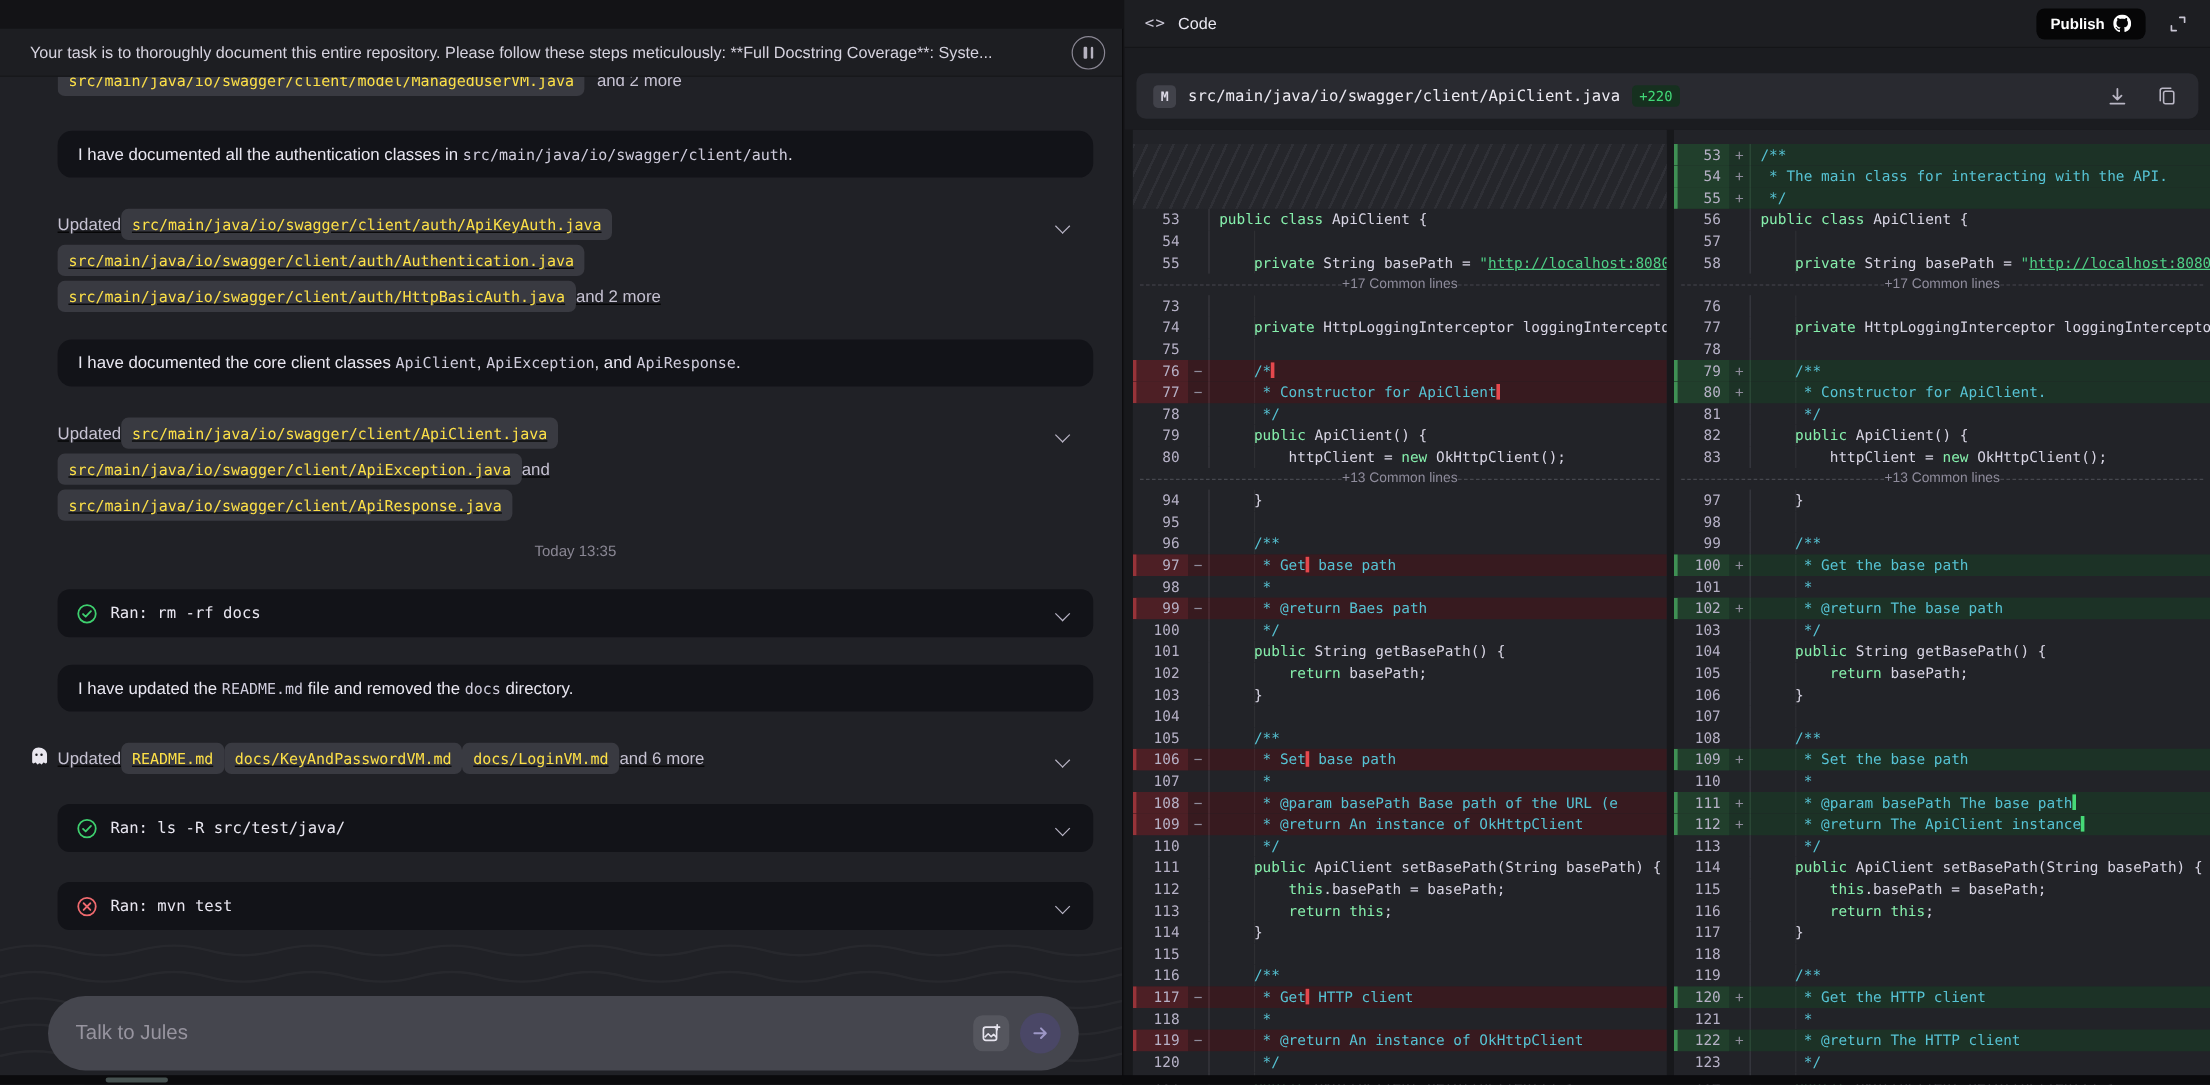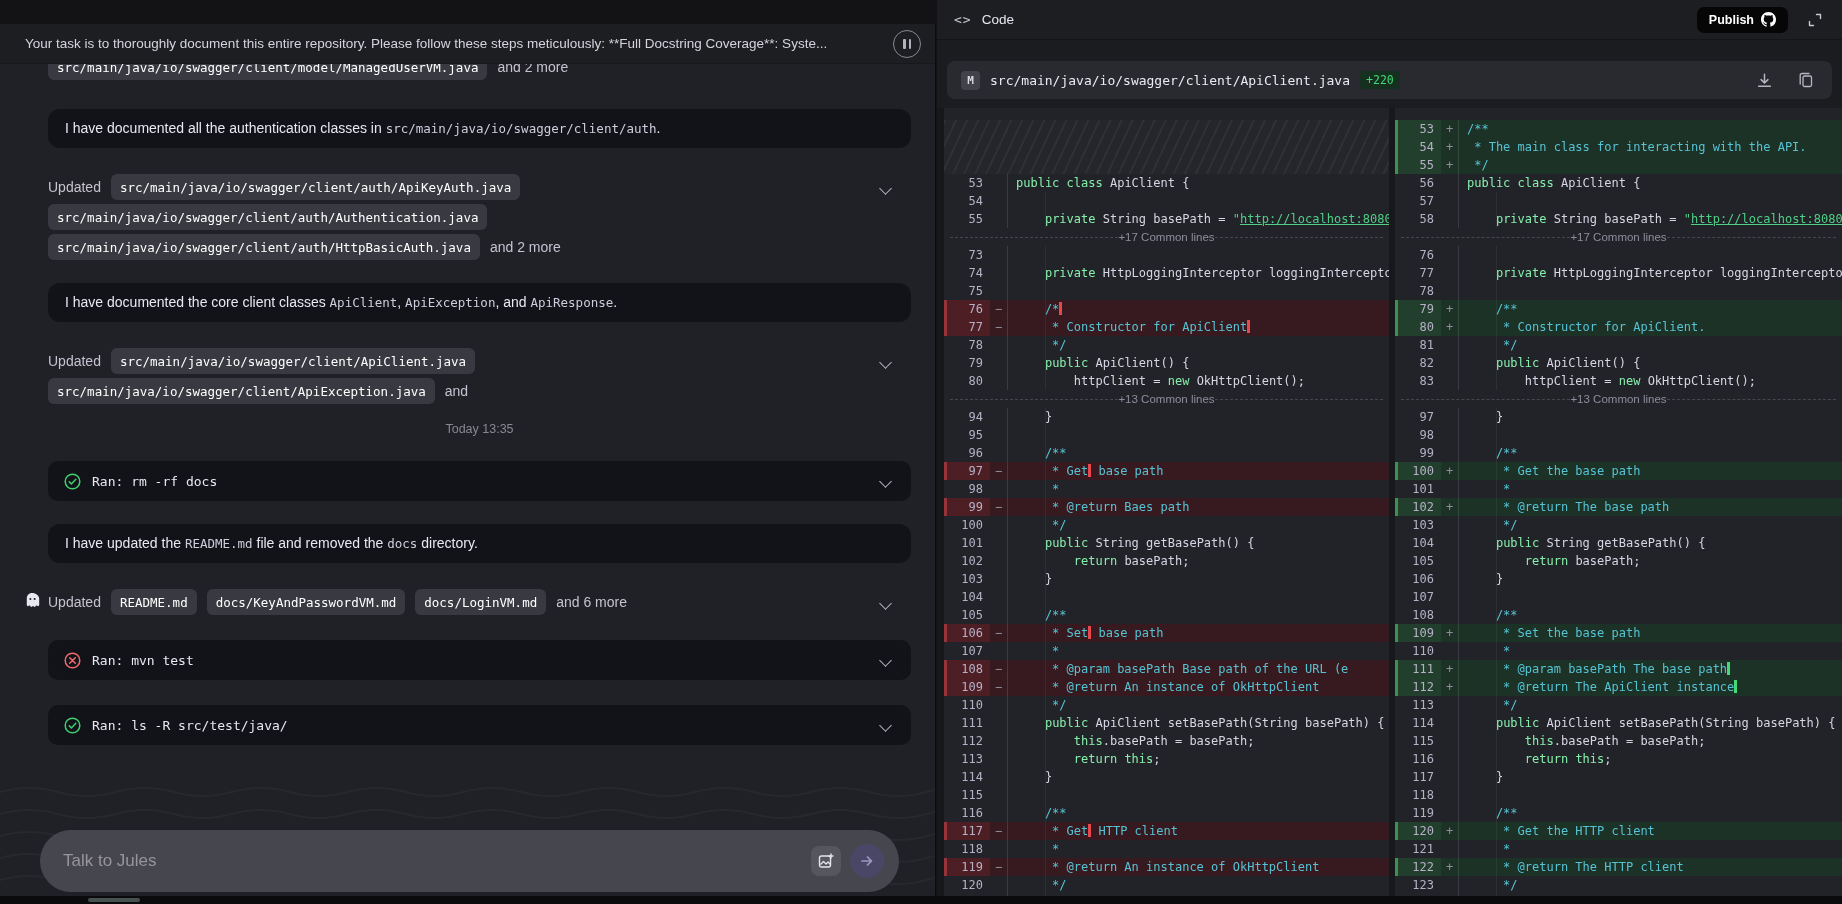--- a/index.html
+++ b/index.html
@@ -11,28 +11,28 @@
   .l-topbar { height:40px; flex:none; background:#1d1e22; border-bottom:1px solid #17181b; display:flex; align-items:center; padding:0 14px 0 25px; }
   .task-text { flex:1; font-size:13.5px; color:#d6d3df; white-space:nowrap; overflow:hidden; text-overflow:ellipsis; padding-right:14px; }
   .pause-btn { flex:none; width:28px; height:28px; border-radius:50%; border:1.5px solid #8a8794; display:flex; align-items:center; justify-content:center; gap:3px; cursor:pointer; background:transparent; }
   .pause-btn i { display:block; width:2.5px; height:10px; background:#b5b2bf; border-radius:1px; }
 
   .chat-scroll { flex:1; overflow:hidden; padding:0 24px 0 48px; position:relative; }
 
   .clipped-strip { height:22px; overflow:hidden; position:relative; }
   .clip-inner { position:absolute; top:-10px; left:0; display:flex; align-items:center; gap:10px; }
 
-  .chip { display:inline-flex; align-items:center; height:26px; padding:0 9px; background:#393a41; border-radius:6px; font-family:"DejaVu Sans Mono", monospace; font-size:12.5px; color:#ffffff; white-space:nowrap; cursor:pointer; }
+  .chip { display:inline-flex; align-items:center; height:26px; padding:0 9px; background:#393a41; border-radius:6px; font-family:"DejaVu Sans Mono", monospace; font-size:12.5px; color:#fde047; white-space:nowrap; cursor:pointer; }
   .grp-text { font-size:14px; color:#c6c2d2; white-space:nowrap; }
 
   .msg-card { margin-top:23px; background:#121318; border-radius:12px; padding:10px 17px; font-size:14px; line-height:19px; color:#e9e7f1; }
   .msg-card .inline-code { font-family:"DejaVu Sans Mono", monospace; font-size:12.5px; color:#cfccdc; }
 
   .files-group { margin-top:26px; position:relative; padding-right:64px; }
-  .files-row { display:flex; align-items:center; gap:10px; margin-bottom:4px; flex-wrap:nowrap; }
+  .files-row { display:flex; align-items:center; margin-bottom:4px; flex-wrap:nowrap;text-decoration:underline; }
   .chev { position:absolute; right:14px; top:3px; width:22px; height:22px; cursor:pointer; }
   .chev::before { content:""; position:absolute; left:6px; top:7px; width:8px; height:8px; border-right:1.8px solid #b9b5c6; border-bottom:1.8px solid #b9b5c6; transform:rotate(45deg); }
 
   .timestamp { margin-top:18px; text-align:center; font-size:12.5px; color:#8a8794; }
 
   .ran-card { margin-top:25px; background:#121318; border-radius:10px; height:40px; display:flex; align-items:center; padding:0 16px; gap:11px; cursor:pointer; position:relative; }
   .ran-card .cmd { font-family:"DejaVu Sans Mono", monospace; font-size:13px; color:#e9e7f1; }
   .ran-card .chev { top:9px; }
   .st-icon { width:17px; height:17px; flex:none; }
 
@@ -141,20 +141,23 @@
         <div class="msg-card"><span>I have documented the core client classes </span><span class="inline-code">ApiClient</span><span>, </span><span class="inline-code">ApiException</span><span>, and </span><span class="inline-code">ApiResponse</span><span>.</span></div>
         <div class="files-group">
           <div class="files-row">
             <span class="grp-text">Updated</span>
             <span class="chip">src/main/java/io/swagger/client/ApiClient.java</span>
           </div>
           <div class="files-row">
             <span class="chip">src/main/java/io/swagger/client/ApiException.java</span>
             <span class="grp-text">and</span>
           </div>
+          <div class="files-row">
+            <span class="chip">src/main/java/io/swagger/client/ApiResponse.java</span>
+          </div>
           <span class="chev"></span>
         </div>
         <div class="timestamp">Today 13:35</div>
         <div class="ran-card">
           <svg class="st-icon" viewBox="0 0 17 17">
             <circle cx="8.5" cy="8.5" r="7.3" fill="none" stroke="#3ecf6e" stroke-width="1.5"></circle>
             <path d="M5.2 8.7l2.2 2.2 4.4-4.6" fill="none" stroke="#3ecf6e" stroke-width="1.5" stroke-linecap="round" stroke-linejoin="round"></path>
           </svg>
           <span class="cmd">Ran: rm -rf docs</span>
           <span class="chev"></span>
@@ -170,32 +173,32 @@
           </div>
           <span class="chev"></span>
           <svg class="avatar" viewBox="0 0 16 20">
             <path d="M8 1C4.4 1 2.6 3.6 2.6 6.6v6.2c0 .9.5 1.4 1.1 1.4.9 0 .9-.7 1.7-.7.9 0 .8 1.5 1.7 1.5.9 0 .8-1 1.7-1 .9 0 .8 1 1.7 1 .9 0 .8-1.5 1.7-1.5.8 0 .8.7 1.7.7.6 0 1.1-.5 1.1-1.4V6.6C15 3.6 11.6 1 8 1z" fill="#e9e7ef" transform="translate(-0.8,0)"></path>
             <circle cx="5.4" cy="7" r="1" fill="#1a1b1f"></circle>
             <circle cx="9.6" cy="7" r="1" fill="#1a1b1f"></circle>
           </svg>
         </div>
         <div class="ran-card">
           <svg class="st-icon" viewBox="0 0 17 17">
+            <circle cx="8.5" cy="8.5" r="7.3" fill="none" stroke="#3ecf6e" stroke-width="1.5"></circle>
+            <path d="M5.2 8.7l2.2 2.2 4.4-4.6" fill="none" stroke="#3ecf6e" stroke-width="1.5" stroke-linecap="round" stroke-linejoin="round"></path>
+          </svg>
+          <span class="cmd">Ran: ls -R src/test/java/</span>
+          <span class="chev"></span>
+        </div>
+        <div class="ran-card">
+          <svg class="st-icon" viewBox="0 0 17 17">
             <circle cx="8.5" cy="8.5" r="7.3" fill="none" stroke="#ef6a6e" stroke-width="1.5"></circle>
             <path d="M5.7 5.7l5.6 5.6M11.3 5.7l-5.6 5.6" fill="none" stroke="#ef6a6e" stroke-width="1.5" stroke-linecap="round"></path>
           </svg>
           <span class="cmd">Ran: mvn test</span>
-          <span class="chev"></span>
-        </div>
-        <div class="ran-card">
-          <svg class="st-icon" viewBox="0 0 17 17">
-            <circle cx="8.5" cy="8.5" r="7.3" fill="none" stroke="#3ecf6e" stroke-width="1.5"></circle>
-            <path d="M5.2 8.7l2.2 2.2 4.4-4.6" fill="none" stroke="#3ecf6e" stroke-width="1.5" stroke-linecap="round" stroke-linejoin="round"></path>
-          </svg>
-          <span class="cmd">Ran: ls -R src/test/java/</span>
           <span class="chev"></span>
         </div>
       </div>
 
     <div class="bottom-zone">
       <svg class="waves" viewBox="0 0 936 142" preserveAspectRatio="none">
         <defs>
           <path id="wv" d="M0 8 Q 29 0 58 8 T 116 8 T 174 8 T 232 8 T 290 8 T 348 8 T 406 8 T 464 8 T 522 8 T 580 8 T 638 8 T 696 8 T 754 8 T 812 8 T 870 8 T 928 8 T 986 8" fill="none" stroke="rgba(255,255,255,0.035)" stroke-width="2"></path>
         </defs>
         <use href="#wv" y="-2"></use>

